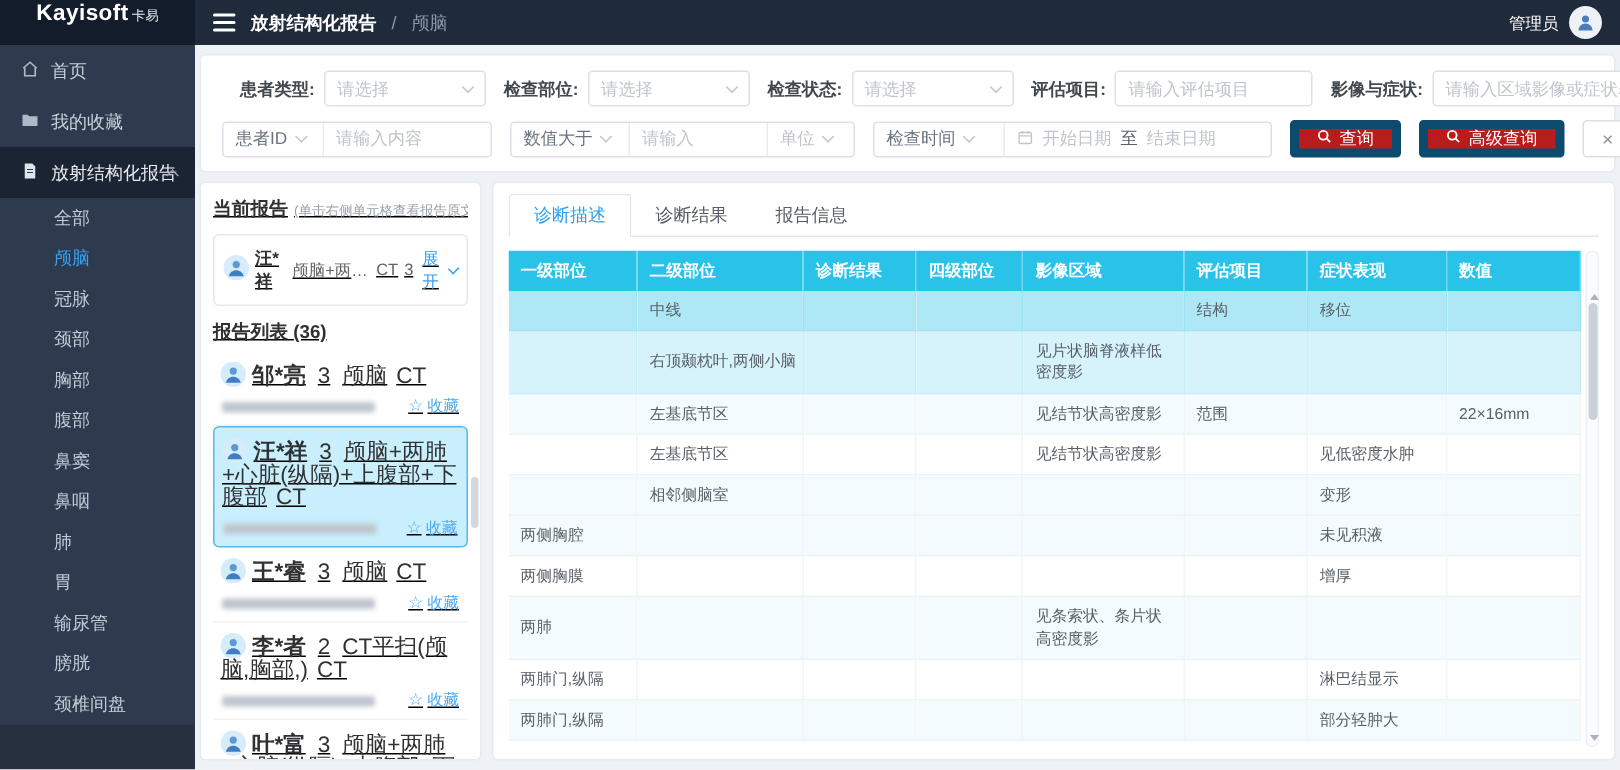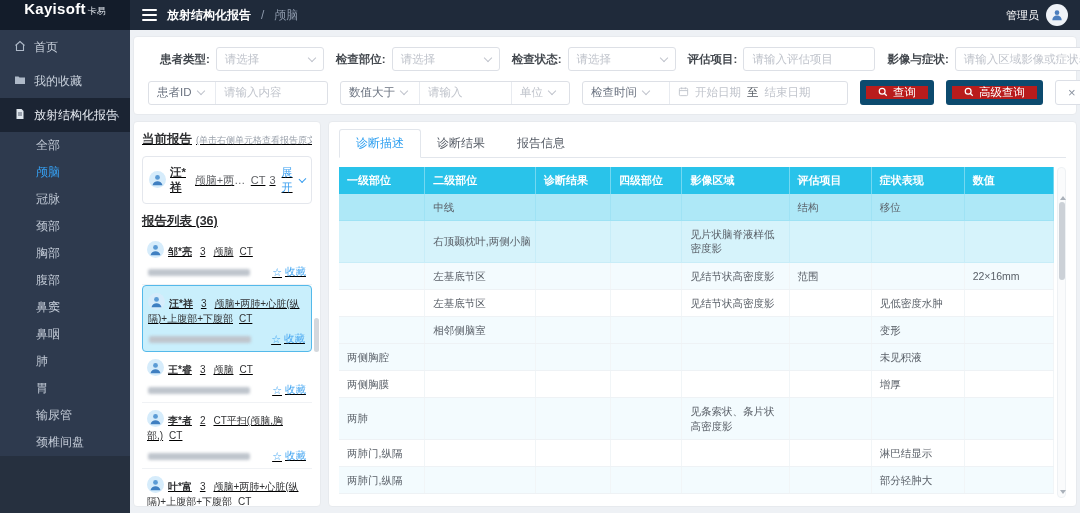--- a/index.html
+++ b/index.html
@@ -60,21 +60,21 @@
   .lp-title { font-size:12.5px; font-weight:bold; color:#303133; }
   .lp-hint { font-size:9px; color:#9aa1ab; }
   .cur-card { border:1px solid #e4e7ed; border-radius:4px; margin:8px 0 9px; padding:8px 6px; display:flex; align-items:center; gap:4px; font-size:11px; color:#606266; }
   .cur-name { font-weight:bold; color:#303133; font-size:11.5px; }
   .cur-parts { max-width:52px; overflow:hidden; text-overflow:ellipsis; white-space:nowrap; }
   .expand-link { color:#3a9ff0; display:flex; align-items:center; gap:3px; cursor:pointer; margin-left:2px; }
   .list-titlerow { font-size:12.5px; font-weight:bold; color:#303133; margin-bottom:4px; }
   .rep-list { flex:1; overflow:hidden; position:relative; }
   .rep-item { padding:7px 5px 5px; border-bottom:1px solid #f0f2f5; }
   .rep-item.selected { background:#c9effc; border:1px solid #54b9ea; border-radius:4px; }
-  .rep-main { font-size:10px; color:#303133; line-height:15px; }
+  .rep-main { font-size:15px; color:#303133; line-height:15px; }
   .rep-main .avat { display:inline-flex; vertical-align:-3px; margin-right:4px; }
   .rep-name { font-weight:bold; margin-right:8px; }
   .rep-count { margin-right:8px; }
   .rep-parts { margin-right:6px; }
   .rep-meta { display:flex; justify-content:space-between; align-items:center; margin-top:6px; padding:0 1px; }
   .blur-bar { height:7px; width:102px; background:#bfc5cd; border-radius:2px; filter:blur(1.6px); }
   .fav { color:#4aa9f2; font-size:10.5px; display:flex; align-items:center; gap:3px; cursor:pointer; }
   .star { font-size:11px; line-height:1; }
   .lp-scroll { position:absolute; right:1px; top:196px; width:5px; height:34px; background:#d4d8dd; border-radius:3px; }
 
@@ -156,20 +156,21 @@
           <div class="sub-item active">颅脑</div>
           <div class="sub-item">冠脉</div>
           <div class="sub-item">颈部</div>
           <div class="sub-item">胸部</div>
           <div class="sub-item">腹部</div>
           <div class="sub-item">鼻窦</div>
           <div class="sub-item">鼻咽</div>
           <div class="sub-item">肺</div>
           <div class="sub-item">胃</div>
           <div class="sub-item">输尿管</div>
+          <div class="sub-item">膀胱</div>
           <div class="sub-item">颈椎间盘</div>
         </div>
       <div class="nav-fill"></div>
     </aside>
 
     <main>
 
       <section class="filter-card">
         <div class="frow">
           <div class="fpair">

